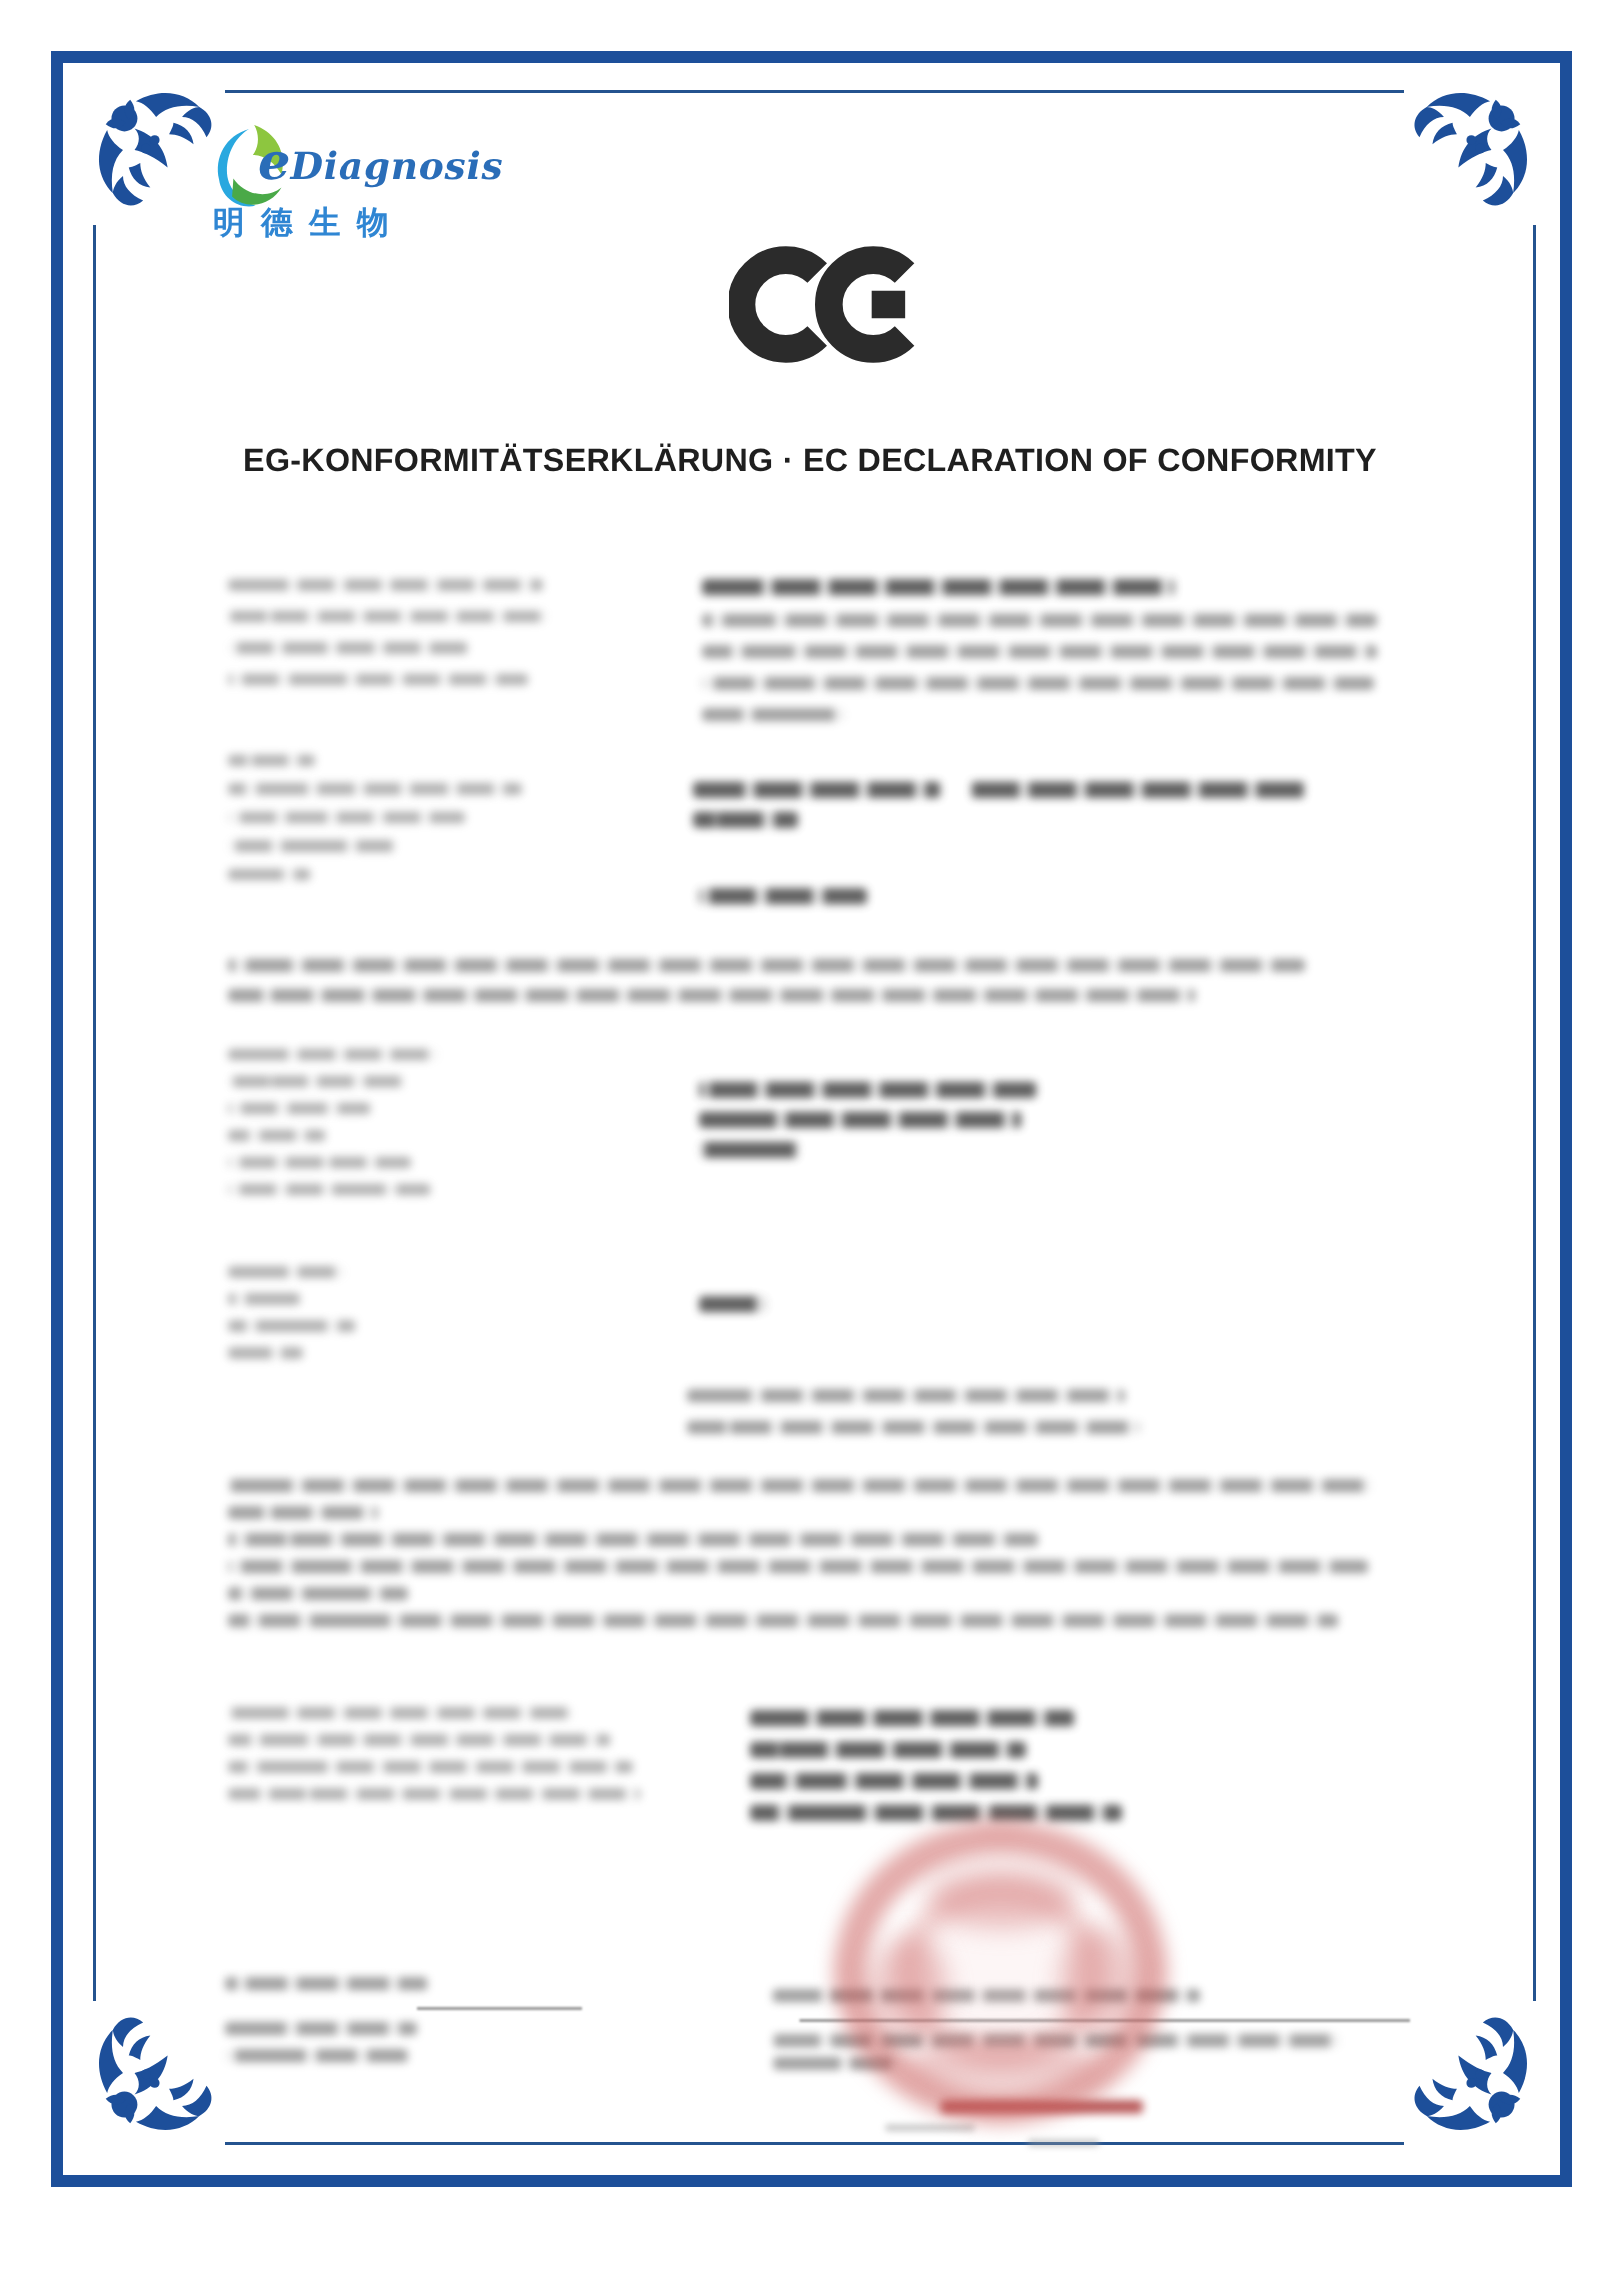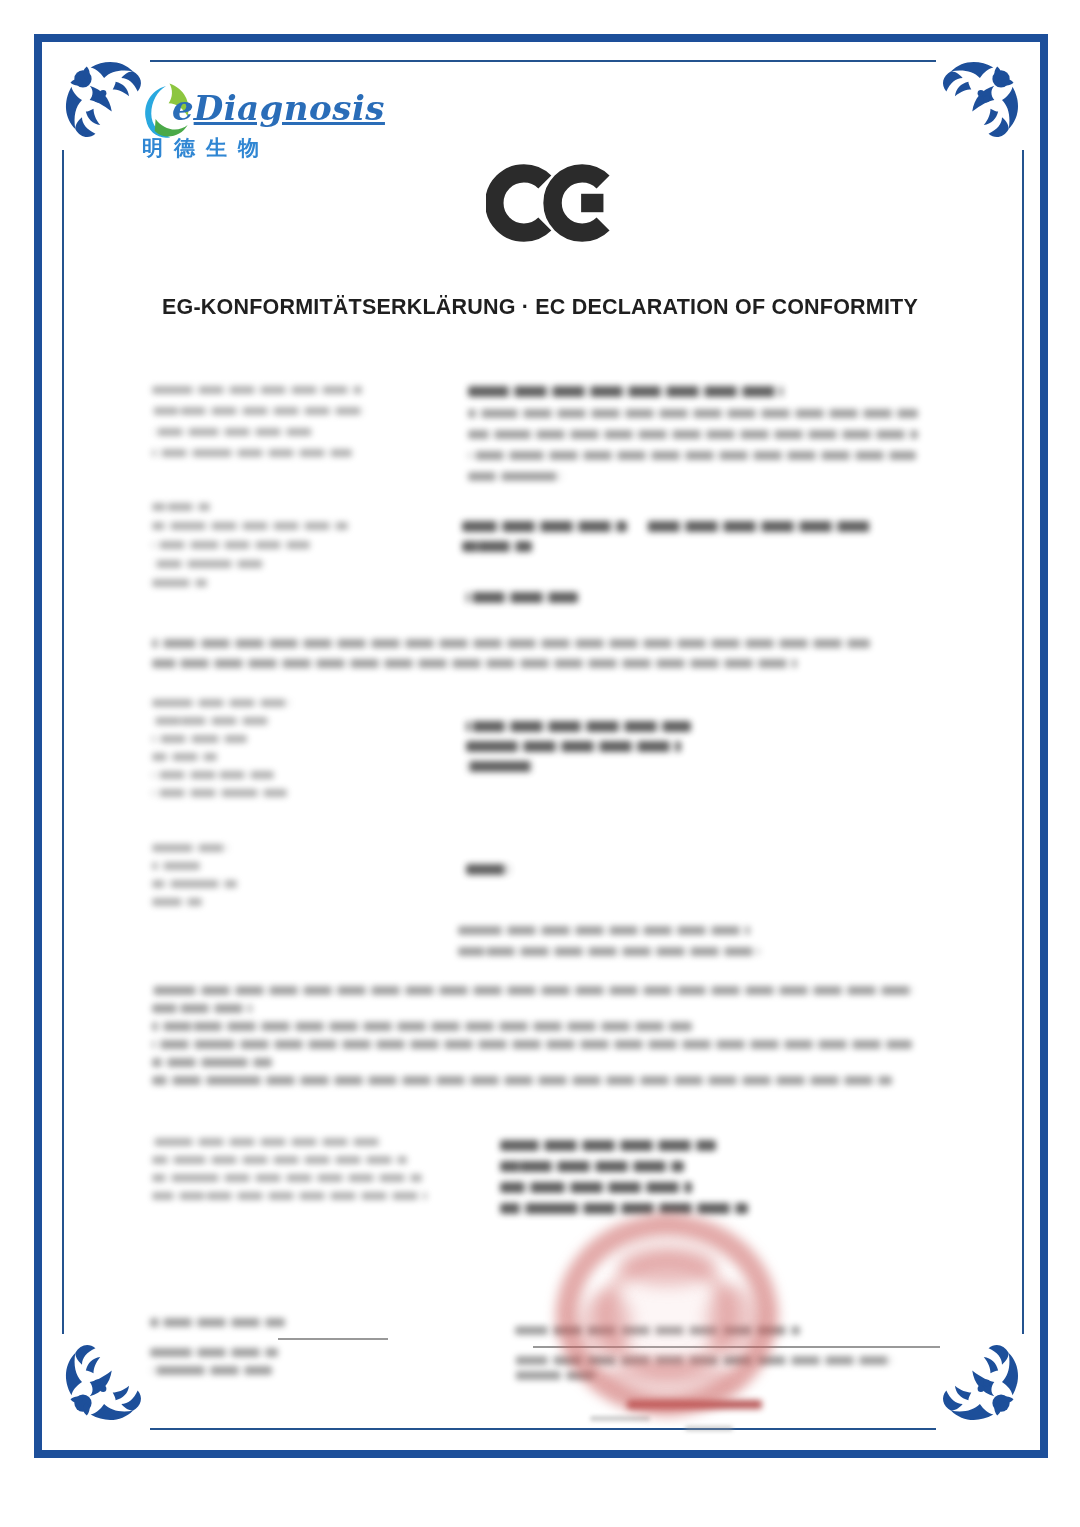--- a/index.html
+++ b/index.html
@@ -23,21 +23,21 @@
   .orn-bl{left:58px;top:1332px;transform:scaleY(-1);}
   .orn-br{left:930px;top:1332px;transform:scale(-1,-1);}
   
   .logo{position:absolute;left:136px;top:78px;width:260px;height:92px;}
   .logo-swirl{position:absolute;left:4px;top:4px;width:52px;height:60px;}
   .logo-latin{
     position:absolute;left:36px;top:10px;white-space:nowrap;
     font-family:"DejaVu Serif", serif;font-style:italic;color:#2a6db8;
   }
   .logo-latin .script-e{font-size:34px;font-weight:bold;}
-  .logo-latin .brand{font-size:34px;font-weight:bold;letter-spacing:.5px;text-decoration:underline;}
+  .logo-latin .brand{font-size:25px;font-weight:bold;letter-spacing:.5px;}
   .logo-cn{
     position:absolute;left:6px;top:56px;font-size:21px;font-weight:bold;
     color:#2f86d3;letter-spacing:11px;white-space:nowrap;
   }
   
   .ce{position:absolute;left:486px;top:162px;width:132px;height:82px;}
   
   .title{
     position:absolute;left:0;top:292px;width:1080px;text-align:center;
     color:#1f1f1f;font-weight:bold;font-size:21.5px;line-height:31px;letter-spacing:.2px;

